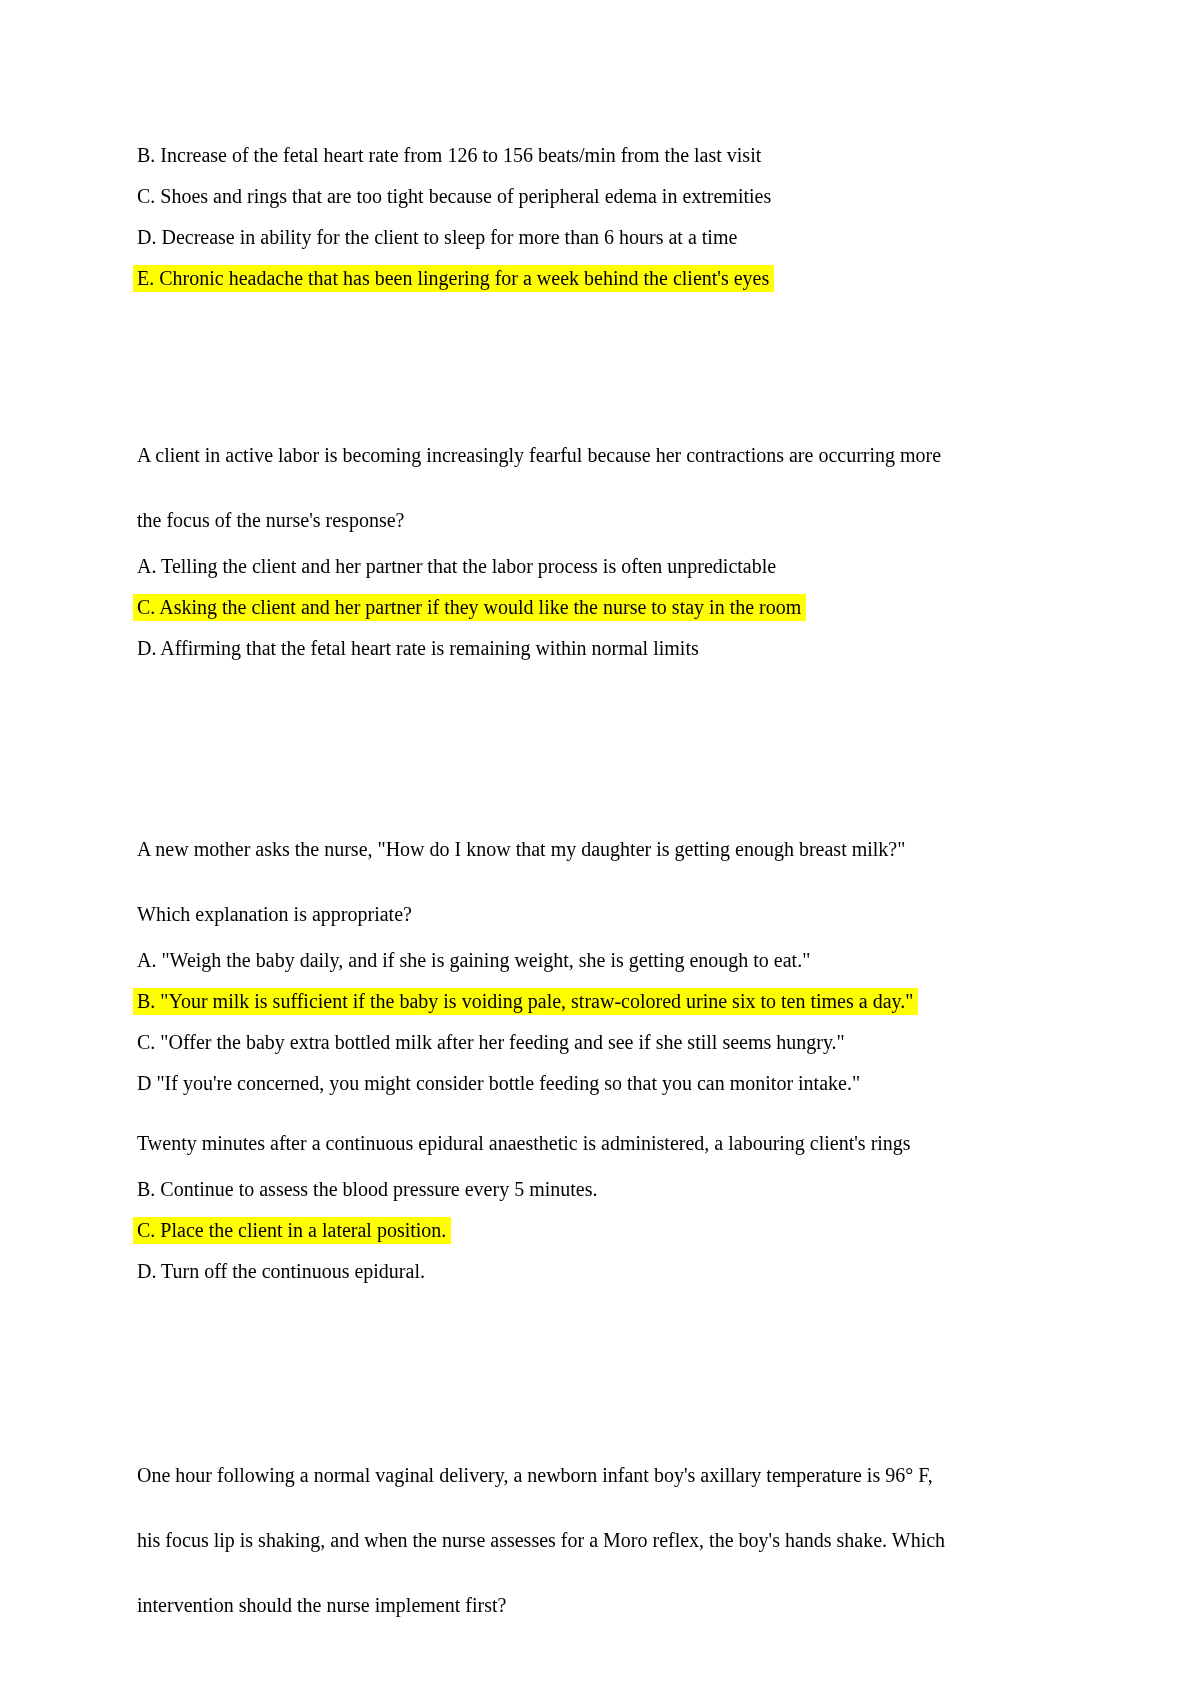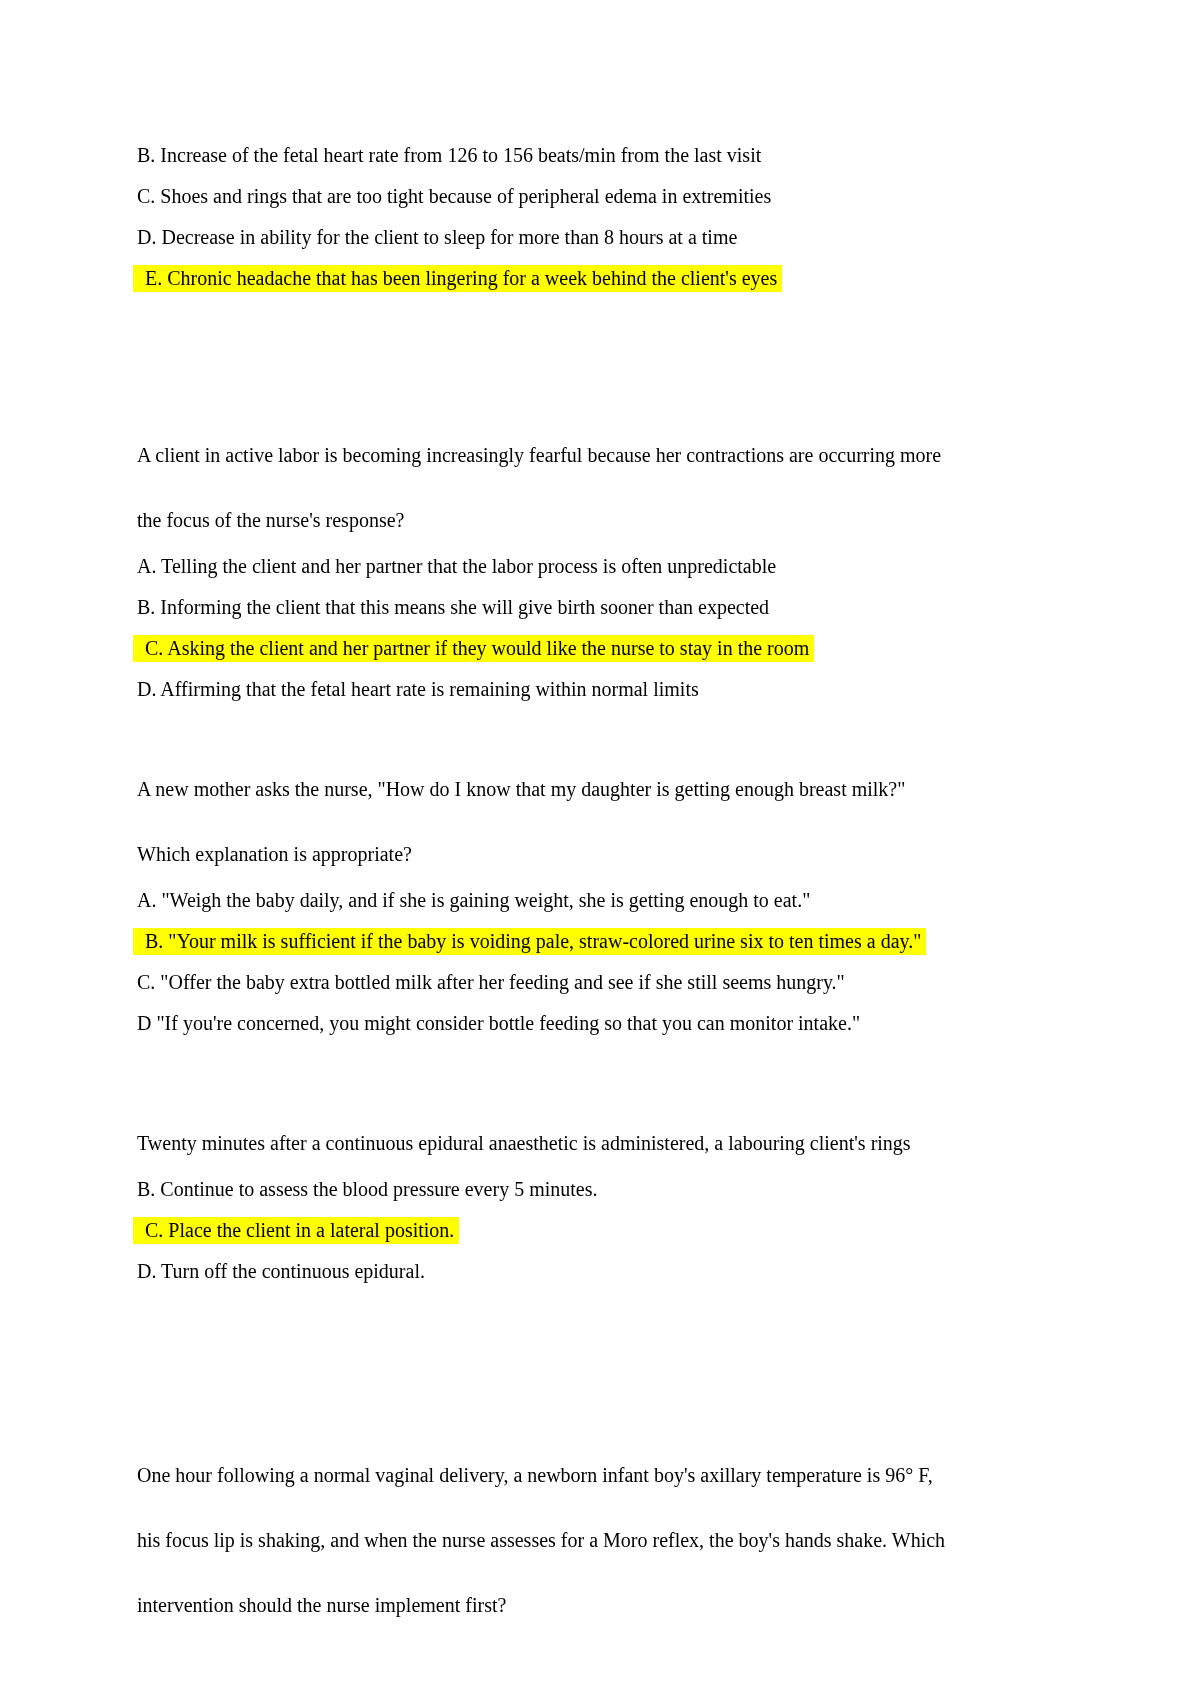--- a/index.html
+++ b/index.html
@@ -25,52 +25,51 @@
   }
   .opts { margin-top: 18px; }
   .q.no-stem .opts { margin-top: 0; }
   .opt {
     line-height: 28px;
     margin-bottom: 13px;
     white-space: nowrap;
   }
   .hl {
     background: #ffff00;
-    padding: 2px 5px 3px 12px;
+    padding: 2px 5px 3px 4px;
     margin-left: -4px;
   }
 </style>
 </head>
 <body>
 
 <div class="page">
 
   <div class="q no-stem" style="top:141px">
     <div class="opts">
       <div class="opt"><span>B. Increase of the fetal heart rate from 126 to 156 beats/min from the last visit</span></div>
       <div class="opt"><span>C. Shoes and rings that are too tight because of peripheral edema in extremities</span></div>
-      <div class="opt"><span>D. Decrease in ability for the client to sleep for more than 8 hours at a time</span></div>
+      <div class="opt"><span>D. Decrease in ability for the client to sleep for more than 6 hours at a time</span></div>
       <div class="opt"><span class="hl">E. Chronic headache that has been lingering for a week behind the client's eyes</span></div>
     </div>
   </div>
 
   <div class="q" style="top:404px">
     <div class="stem">
       <div class="stem-line">A client in active labor is becoming increasingly fearful because her contractions are occurring more</div>
       <div class="stem-line">the focus of the nurse's response?</div>
     </div>
     <div class="opts">
       <div class="opt"><span>A. Telling the client and her partner that the labor process is often unpredictable</span></div>
-      <div class="opt"><span>B. Informing the client that this means she will give birth sooner than expected</span></div>
       <div class="opt"><span class="hl">C. Asking the client and her partner if they would like the nurse to stay in the room</span></div>
       <div class="opt"><span>D. Affirming that the fetal heart rate is remaining within normal limits</span></div>
     </div>
   </div>
 
-  <div class="q" style="top:738px">
+  <div class="q" style="top:798px">
     <div class="stem">
       <div class="stem-line">A new mother asks the nurse, "How do I know that my daughter is getting enough breast milk?"</div>
       <div class="stem-line">Which explanation is appropriate?</div>
     </div>
     <div class="opts">
       <div class="opt"><span>A. "Weigh the baby daily, and if she is gaining weight, she is getting enough to eat."</span></div>
       <div class="opt"><span class="hl">B. "Your milk is sufficient if the baby is voiding pale, straw-colored urine six to ten times a day."</span></div>
       <div class="opt"><span>C. "Offer the baby extra bottled milk after her feeding and see if she still seems hungry."</span></div>
       <div class="opt"><span>D "If you're concerned, you might consider bottle feeding so that you can monitor intake."</span></div>
     </div>

